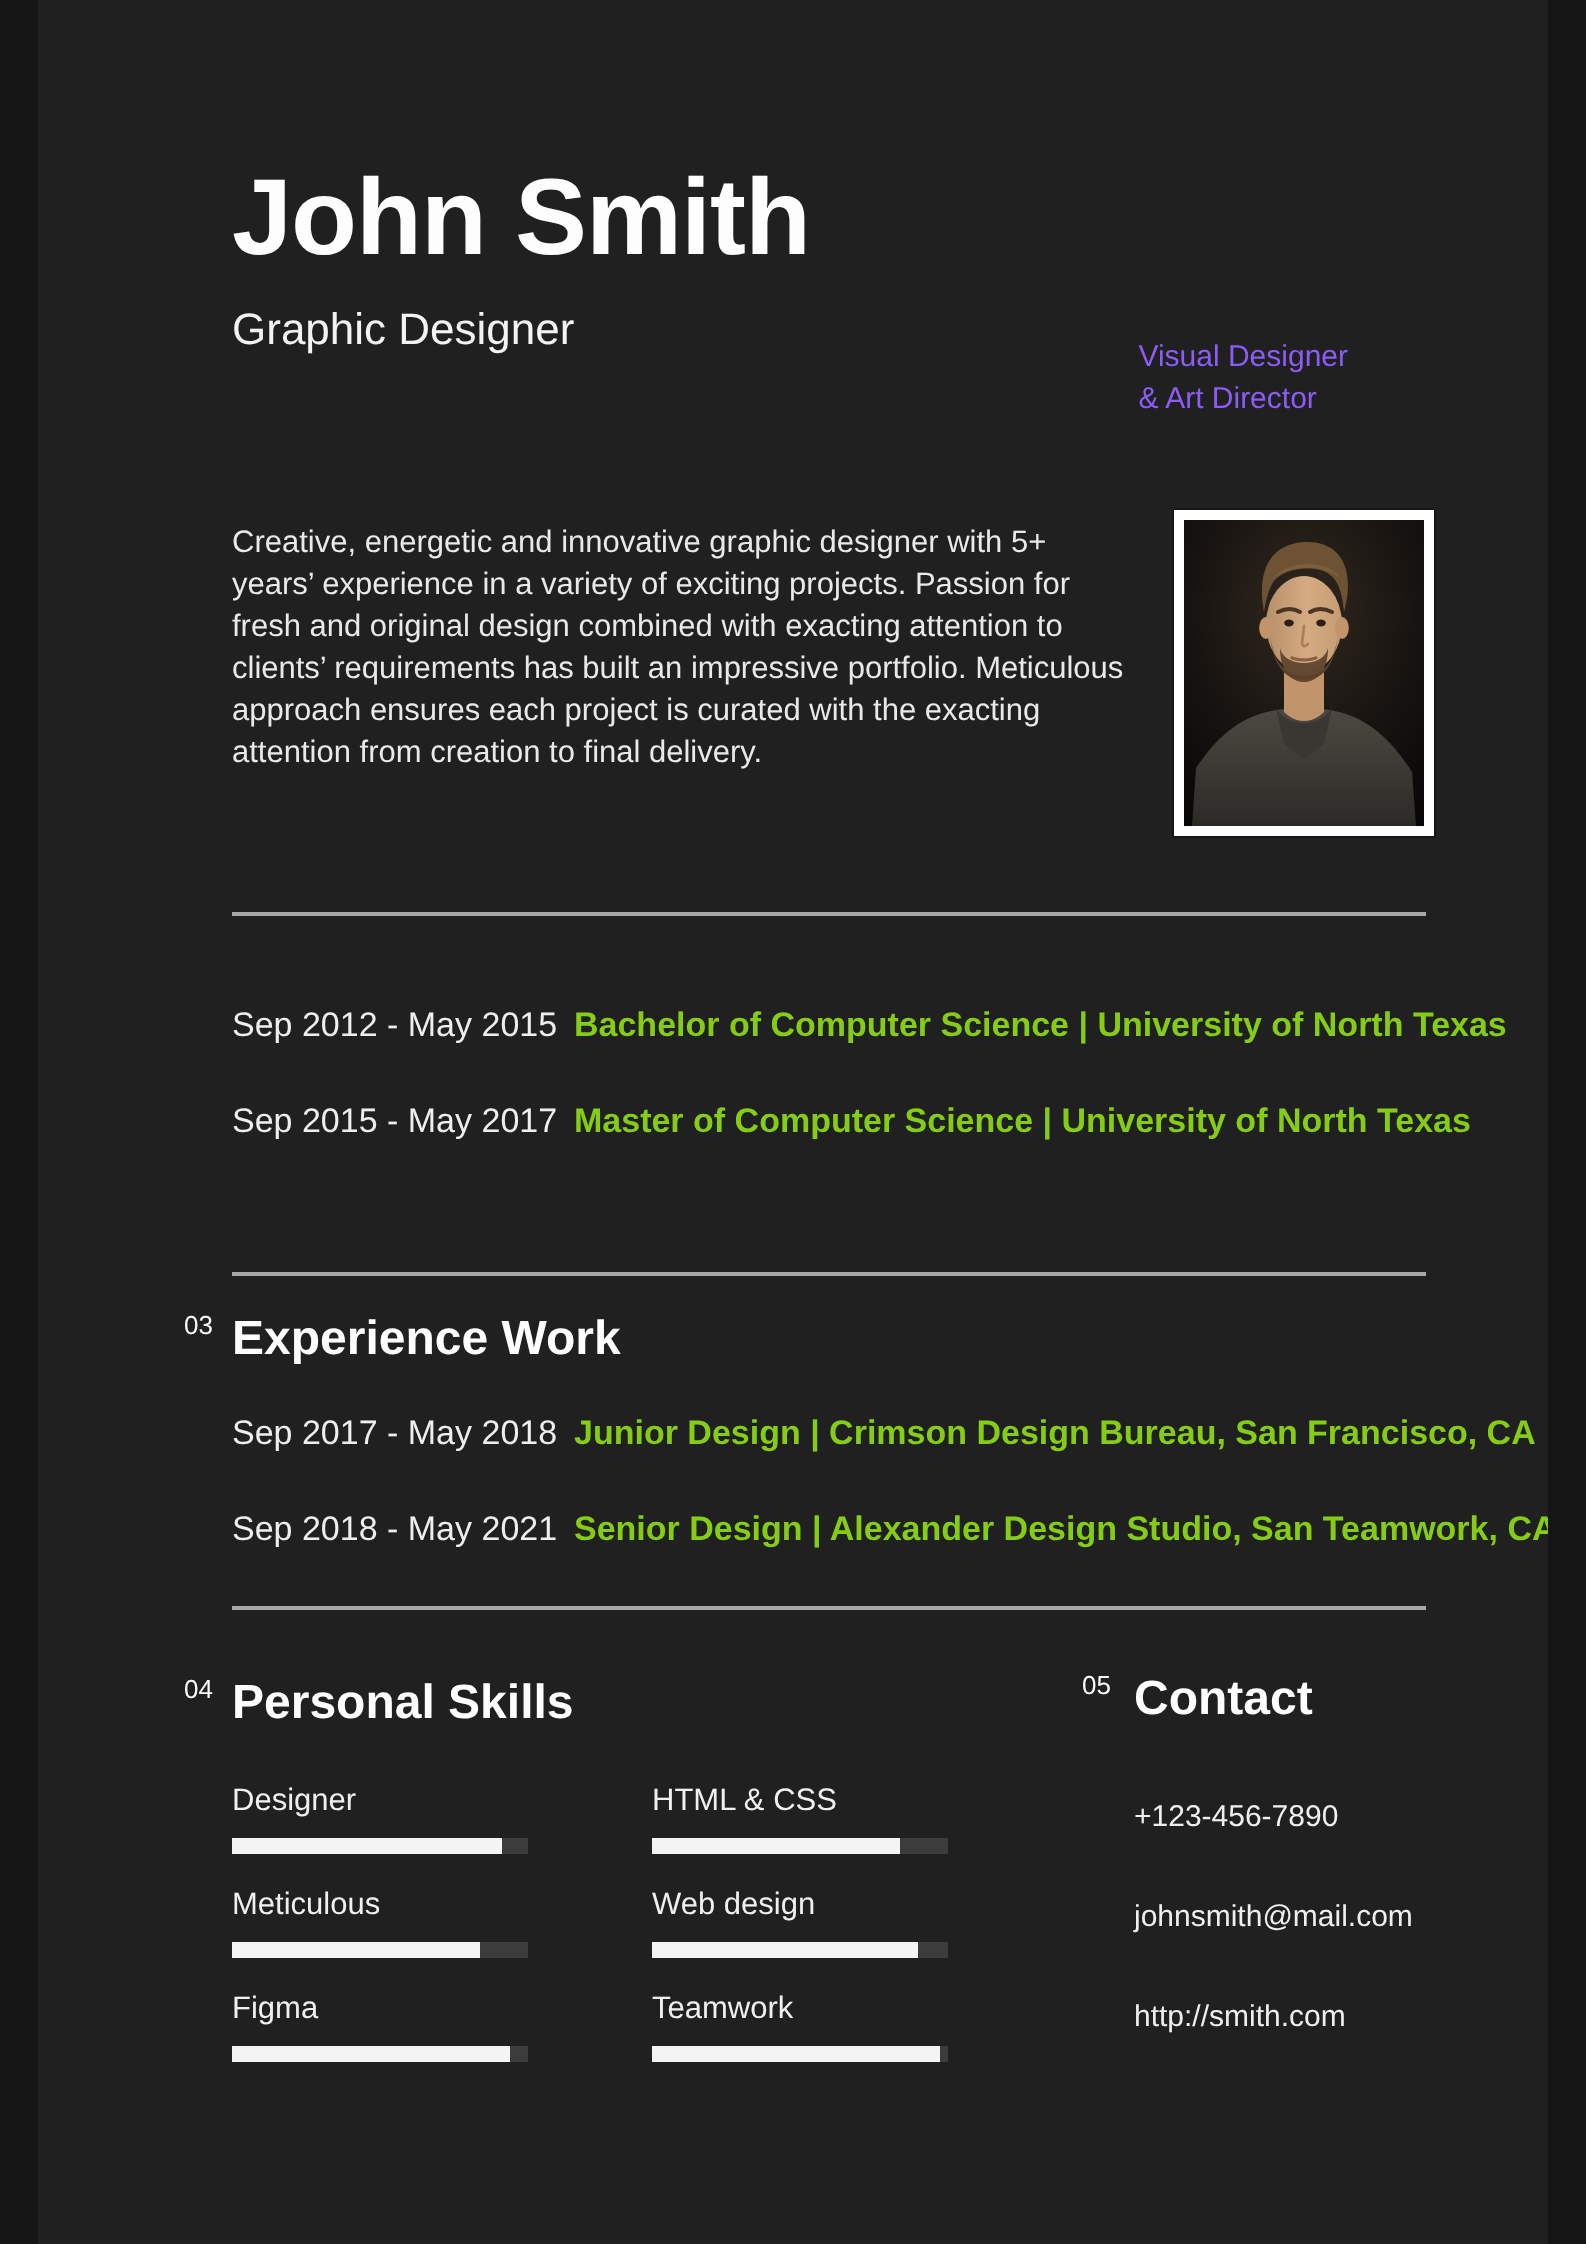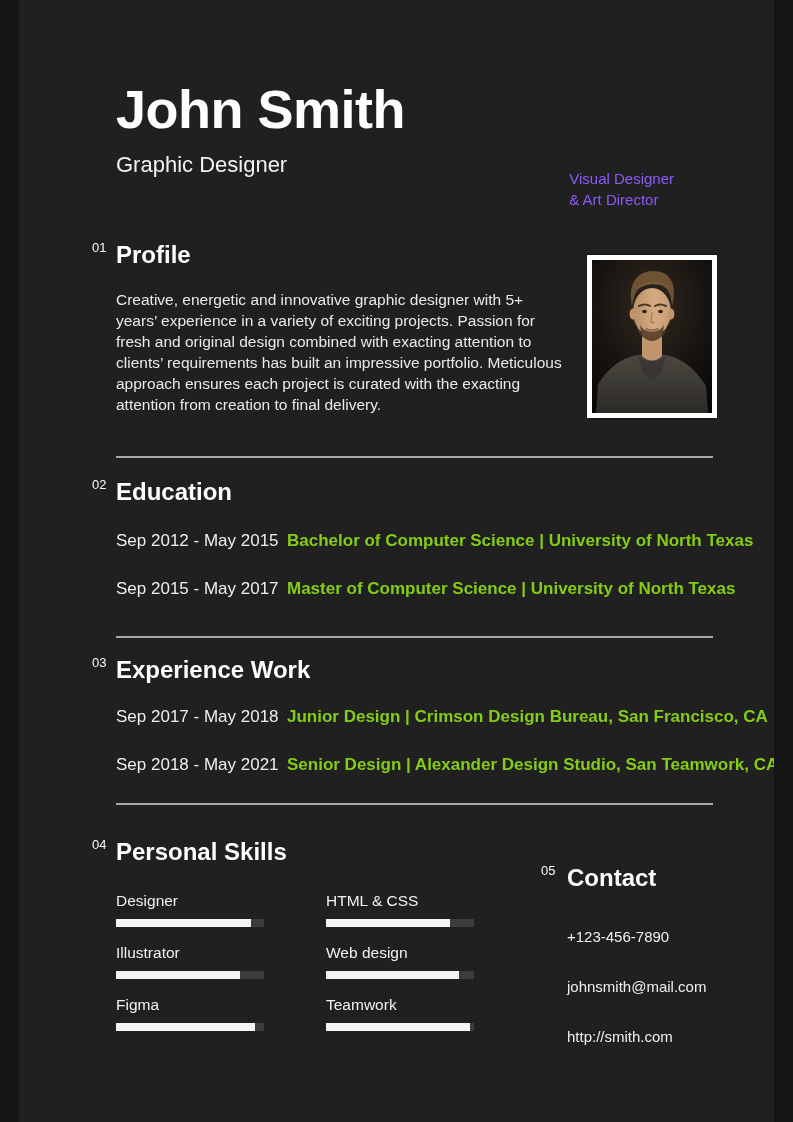--- a/index.html
+++ b/index.html
@@ -87,42 +87,38 @@
     row-gap: 17px;
   }
   .skill-label { font-size: 15.5px; line-height: 18px; color: #f0f0f0; }
   .skill-track {
     margin-top: 9px; width: 148px; height: 8px;
     background: #3c3c3c;
   }
   .skill-fill { height: 100%; background: #f4f4f4; }
 
   
-  .sec-contact { position: absolute; left: 548px; top: 864px; }
+  .sec-contact { position: absolute; left: 548px; top: 836px; }
   .sec-contact .sec-num { left: -26px; }
   .contact-list { display: flex; flex-direction: column; gap: 32px; margin-top: 36px; }
   .contact-item { font-size: 15px; line-height: 18px; color: #efefef; }
 </style>
 </head>
 <body>
 
 <div class="page">
 
   <h1 class="name">John Smith</h1>
   <div class="role">Graphic Designer</div>
   <div class="secondary-role">
     <div>Visual Designer</div>
     <div>&amp; Art Director</div>
   </div>
 
   <section class="sec-profile">
-    <div class="sec-heading">
-      <span class="sec-num">01</span>
-      <span class="sec-title">Profile</span>
-    </div>
     <p class="profile-text">Creative, energetic and innovative graphic designer with 5+ years’ experience in a variety of exciting projects. Passion for fresh and original design combined with exacting attention to clients’ requirements has built an impressive portfolio. Meticulous approach ensures each project is curated with the exacting attention from creation to final delivery.</p>
   </section>
 
   <div class="photo-frame">
     <svg viewBox="0 0 120 153" preserveAspectRatio="xMidYMid slice">
       <defs>
         <radialGradient id="bgGrad" cx="50%" cy="30%" r="85%">
           <stop offset="0%" stop-color="#32291f"></stop>
           <stop offset="55%" stop-color="#171310"></stop>
           <stop offset="100%" stop-color="#070606"></stop>
@@ -163,24 +159,20 @@
 
       <path d="M43,56 C44,70 50,78 60,78 C70,78 76,70 77,56 C76,72 70,80 60,80 C50,80 44,72 43,56 Z" fill="#59402a"></path>
       <path d="M48,64 C50,74 70,74 72,64 C72,76 66,81 60,81 C54,81 48,76 48,64 Z" fill="#59402a" opacity="0.9"></path>
       <path d="M54,69 Q60,71 66,69" stroke="#8a5f45" stroke-width="1.6" fill="none" stroke-linecap="round"></path>
     </svg>
   </div>
 
   <hr class="sep sep-1">
 
   <section class="sec-education">
-    <div class="sec-heading">
-      <span class="sec-num">02</span>
-      <span class="sec-title">Education</span>
-    </div>
     <div class="rows">
       <div class="row">
         <span class="row-date">Sep 2012 - May 2015</span>
         <span class="row-desc">Bachelor of Computer Science | University of North Texas</span>
       </div>
       <div class="row">
         <span class="row-date">Sep 2015 - May 2017</span>
         <span class="row-desc">Master of Computer Science | University of North Texas</span>
       </div>
     </div>
@@ -213,21 +205,21 @@
       <span class="sec-title">Personal Skills</span>
     </div>
     <div class="skills-grid">
       <div class="skill">
         <div class="skill-label">Designer</div>
         <div class="skill-track">
           <div class="skill-fill" style="width: 91%;"></div>
         </div>
       </div>
       <div class="skill">
-        <div class="skill-label">Illustrator</div>
+        <div class="skill-label">Meticulous</div>
         <div class="skill-track">
           <div class="skill-fill" style="width: 84%;"></div>
         </div>
       </div>
       <div class="skill">
         <div class="skill-label">Figma</div>
         <div class="skill-track">
           <div class="skill-fill" style="width: 94%;"></div>
         </div>
       </div>

